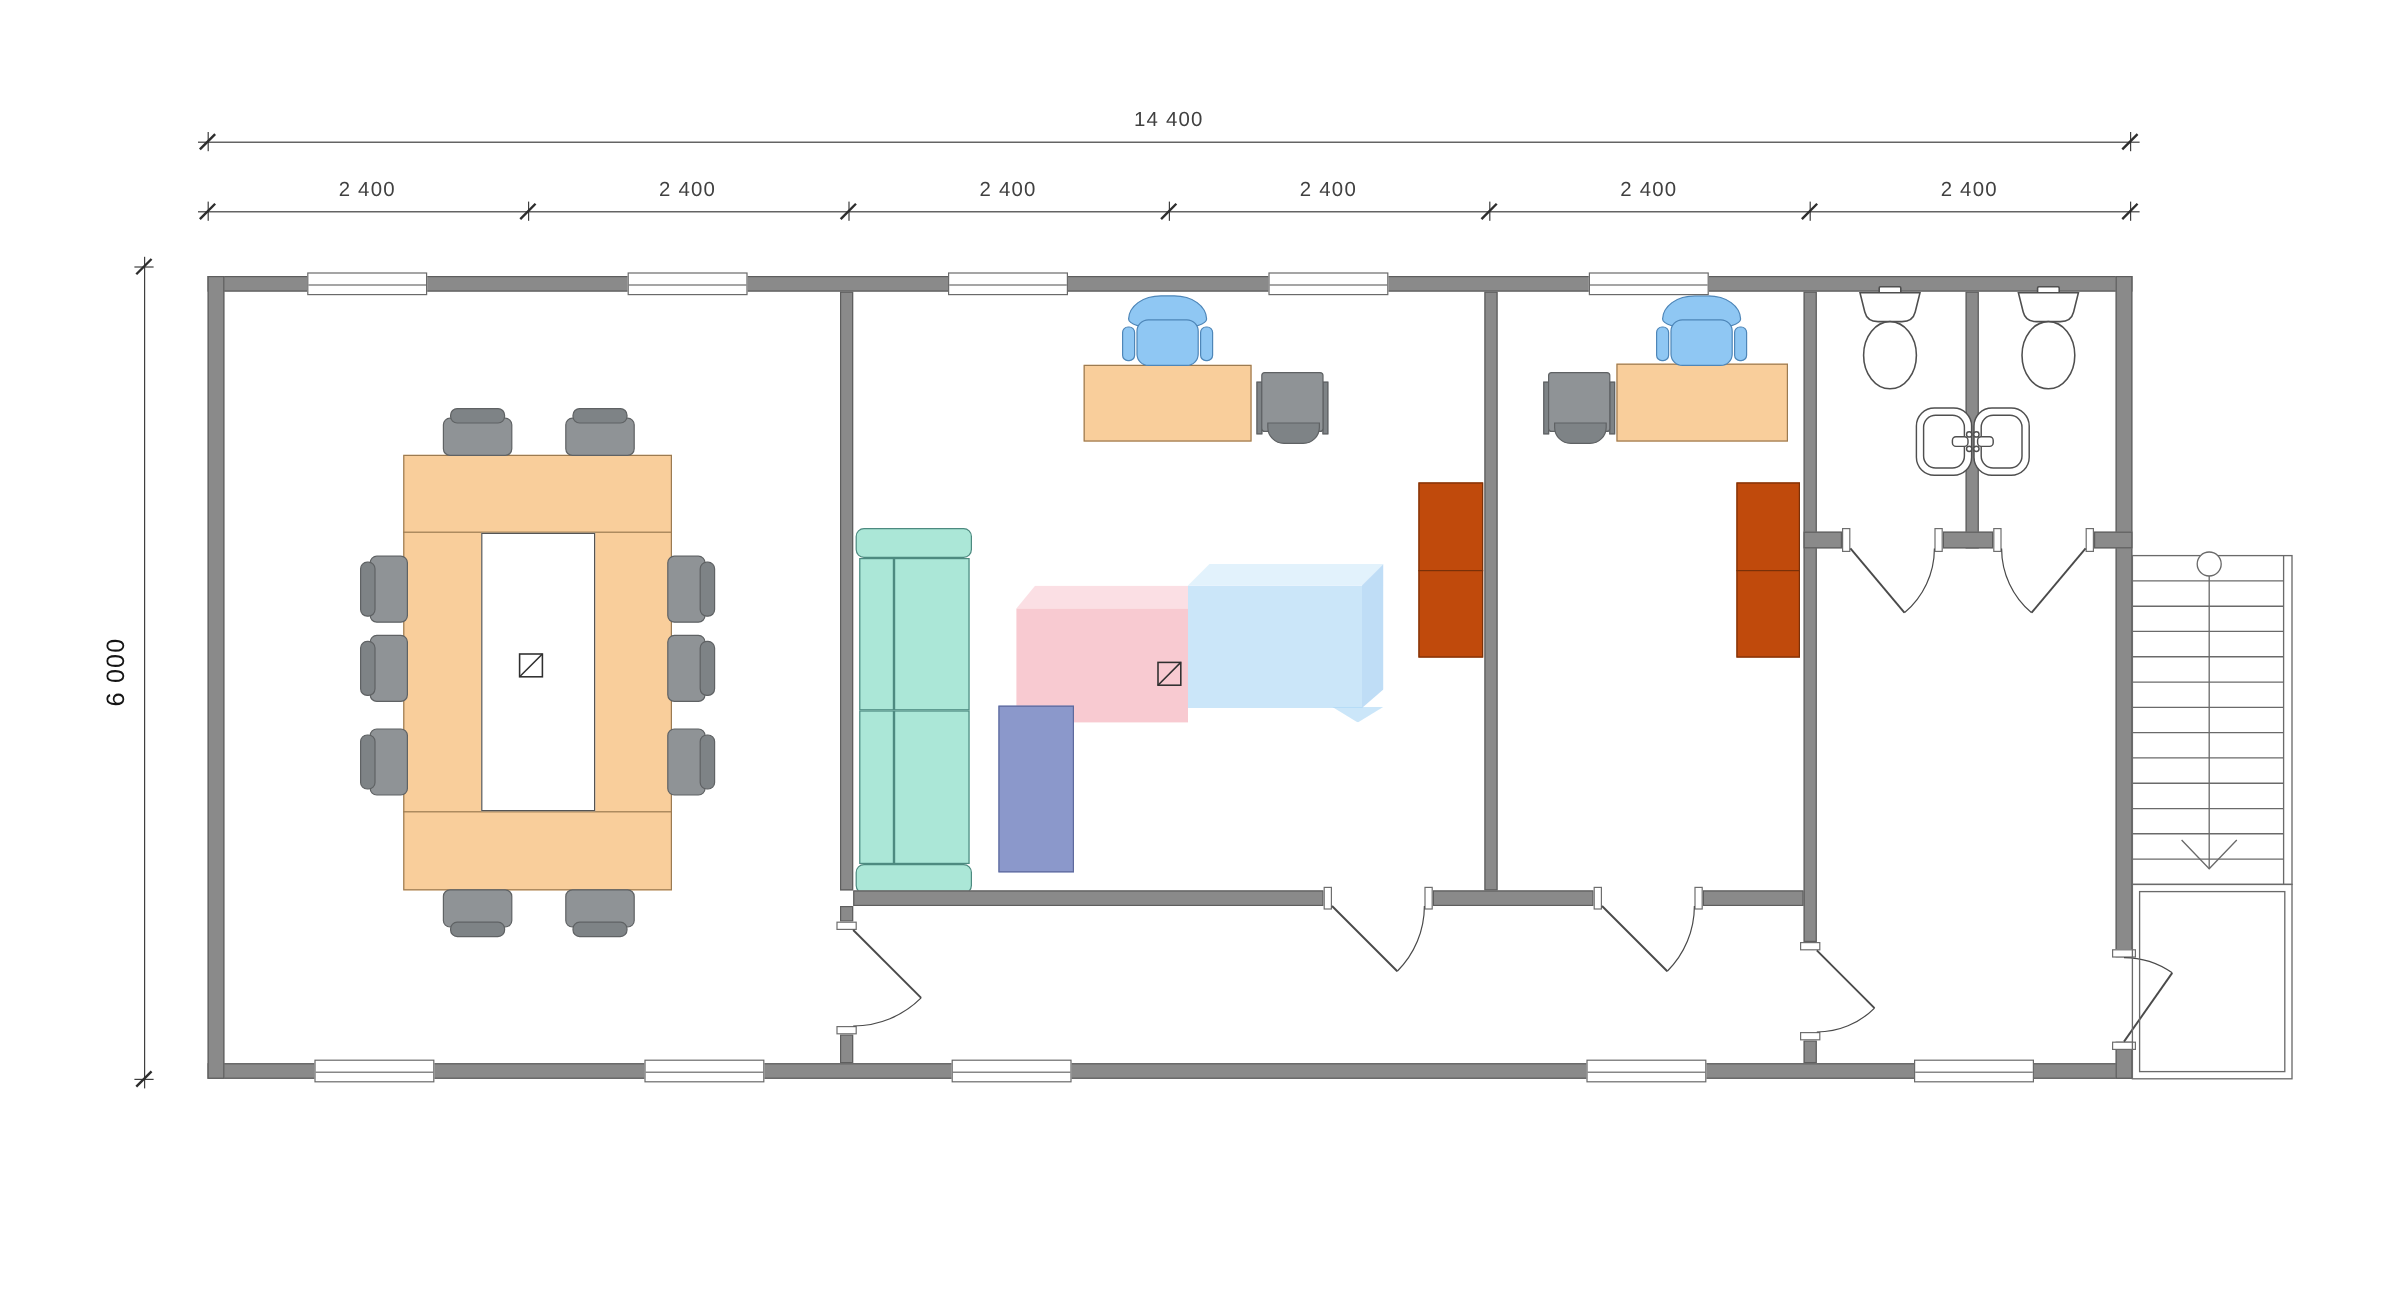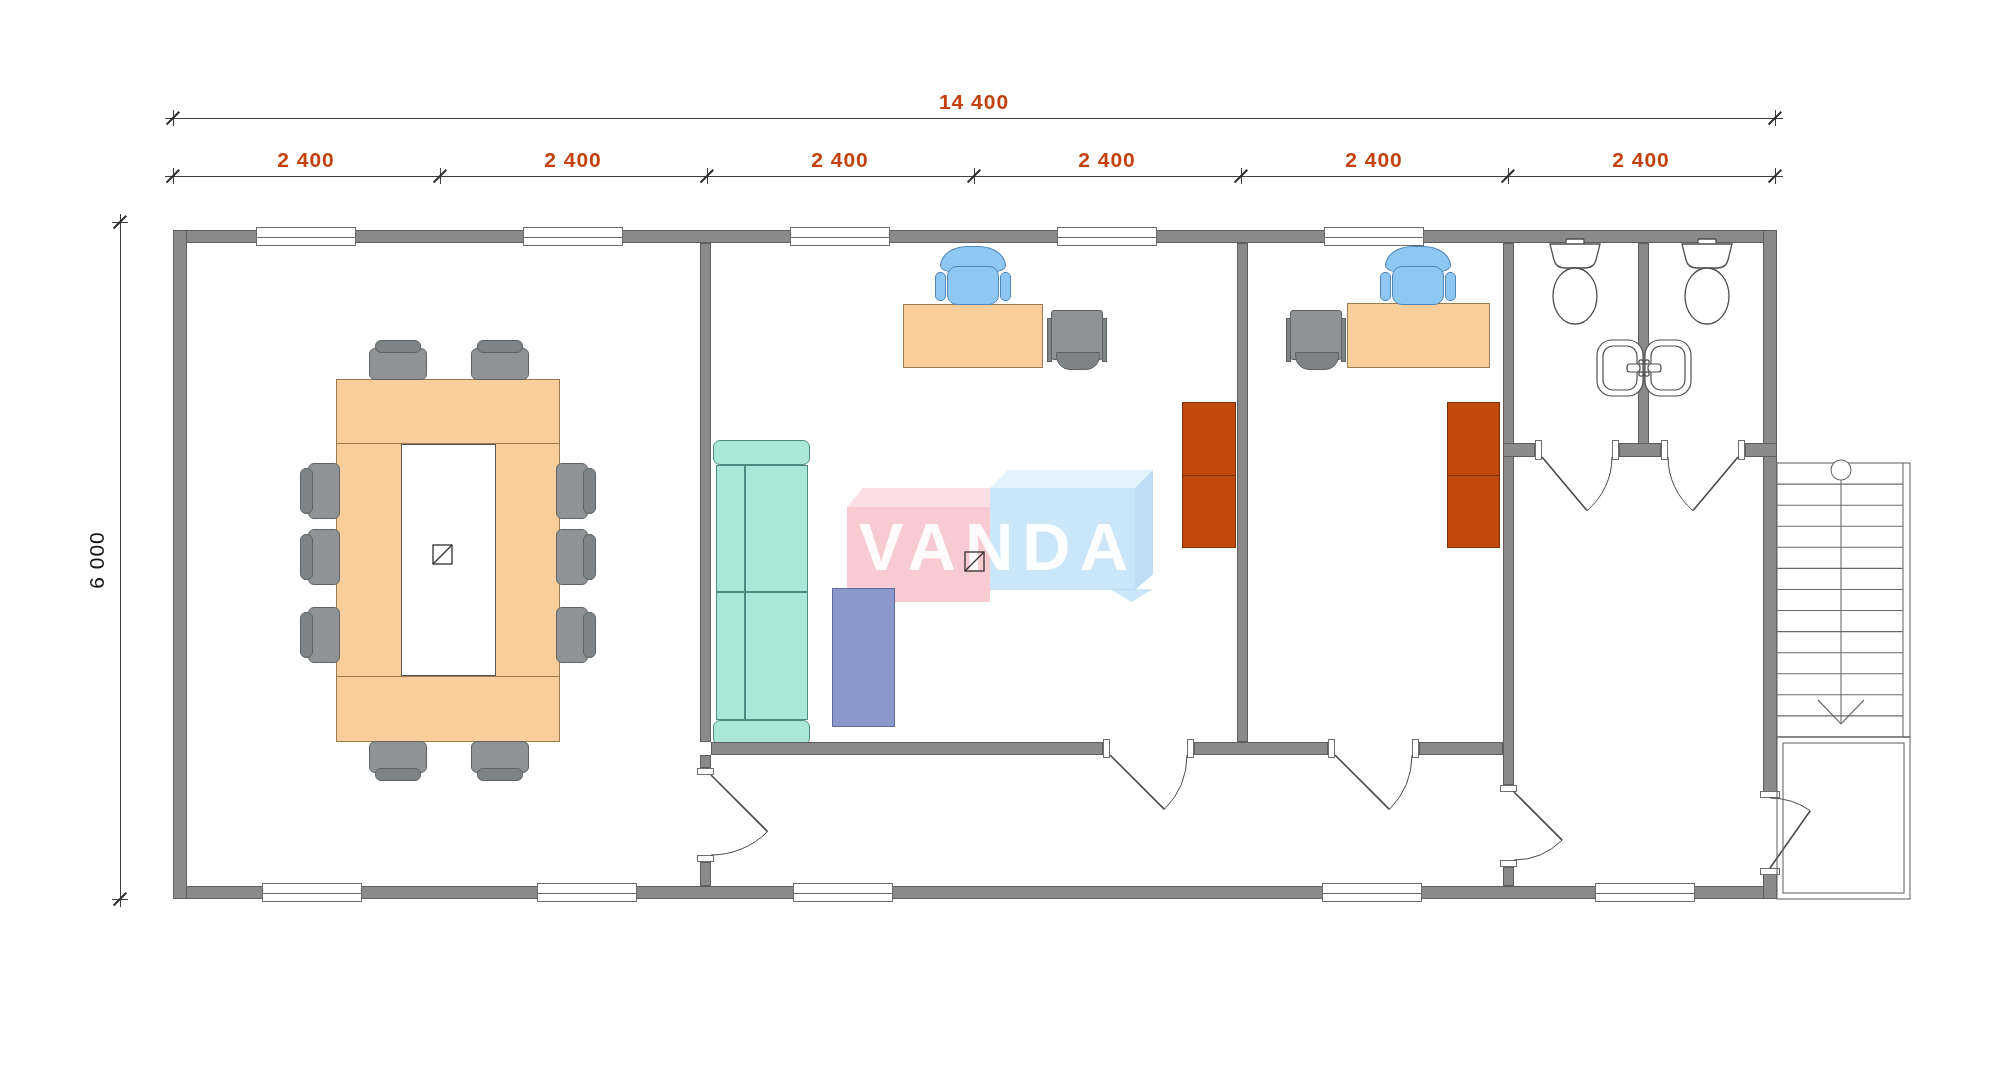--- a/index.html
+++ b/index.html
@@ -1,20 +1,20 @@
 <!DOCTYPE html>
 <html><head>
 <meta charset="utf-8">
 <style>
   html,body{margin:0;padding:0;background:#ffffff;}
   #plan{position:relative;width:2000px;height:1076px;background:#fff;overflow:hidden;
         font-family:"Liberation Sans",sans-serif;}
   .abs{position:absolute;box-sizing:border-box;}
-  .dim-label{position:absolute;color:#c2410c;font-size:21px;white-space:nowrap;
-             transform:translateX(-50%);letter-spacing:1px;font-weight:bold;}
+  .dim-label{position:absolute;color:#404040;font-size:17px;white-space:nowrap;
+             transform:translateX(-50%);letter-spacing:1px;}
   .dim-label-v{position:absolute;color:#141414;font-size:21px;white-space:nowrap;
              transform:translate(-50%,-50%) rotate(-90deg);letter-spacing:1px;}
   .dim-line{position:absolute;background:#3f3f3f;}
   .tick-v{position:absolute;width:1px;height:16px;background:#3f3f3f;}
   .tick-h{position:absolute;width:16px;height:1px;background:#3f3f3f;}
   .tick-slash{position:absolute;width:1.5px;height:18px;background:#2d2d2d;transform:rotate(45deg);}
   .wm-text{position:absolute;left:858px;top:508px;width:280px;text-align:center;
            font-size:67px;font-weight:bold;letter-spacing:9px;color:rgba(255,255,255,0.93);
            font-family:"Liberation Sans",sans-serif;}
   svg{position:absolute;left:0;top:0;}
@@ -23,21 +23,20 @@
 <body>
 
 <div id="plan">
 
   <div class="abs" style="left: 847px; top: 488px; width: 143px; height: 19px; clip-path: polygon(11% 0px, 100% 0px, 100% 100%, 0px 100%); background: rgba(248, 196, 205, 0.55);"></div>
   <div class="abs" style="left: 847px; top: 507px; width: 143px; height: 95px; background: rgba(243, 158, 172, 0.55);"></div>
   <div class="abs" style="left: 990px; top: 470px; width: 163px; height: 18px; clip-path: polygon(11% 0px, 100% 0px, 89% 100%, 0px 100%); background: rgba(206, 233, 250, 0.6);"></div>
   <div class="abs" style="left: 990px; top: 488px; width: 145px; height: 102px; background: rgba(168, 213, 245, 0.6);"></div>
   <div class="abs" style="left: 1135px; top: 470px; width: 18px; height: 120px; clip-path: polygon(0px 15%, 100% 0px, 100% 87%, 0px 100%); background: rgba(148, 199, 240, 0.6);"></div>
   <div class="abs" style="left: 1110px; top: 589px; width: 43px; height: 13px; clip-path: polygon(0px 0px, 100% 0px, 50% 100%); background: rgba(168, 213, 245, 0.6);"></div>
-  <div class="wm-text">VANDA</div>
 
   <div class="dim-label" style="left:974px;top:90px;">14 400</div>
   <div class="dim-label-v" style="left:97px;top:560px;">6 000</div>
 <div class="abs" style="left: 336px; top: 379px; width: 224px; height: 363px; background: rgb(249, 206, 155); border: 1px solid rgb(155, 123, 82);"></div>
     <div class="abs" style="left: 336px; top: 443px; width: 224px; height: 1px; background: rgb(155, 123, 82);"></div>
     <div class="abs" style="left: 336px; top: 676px; width: 224px; height: 1px; background: rgb(155, 123, 82);"></div>
     <div class="abs" style="left: 401px; top: 444px; width: 95px; height: 232px; background: rgb(255, 255, 255); border: 1px solid rgb(85, 85, 85);"></div>
     <div class="abs" style="left: 369px; top: 348px; width: 58px; height: 32px; background: rgb(143, 147, 150); border: 1px solid rgb(95, 98, 100); border-radius: 6px;"></div>
     <div class="abs" style="left: 375px; top: 340px; width: 46px; height: 13px; background: rgb(126, 131, 134); border: 1px solid rgb(95, 98, 100); border-radius: 6px;"></div>
     <div class="abs" style="left: 471px; top: 348px; width: 58px; height: 32px; background: rgb(143, 147, 150); border: 1px solid rgb(95, 98, 100); border-radius: 6px;"></div>

